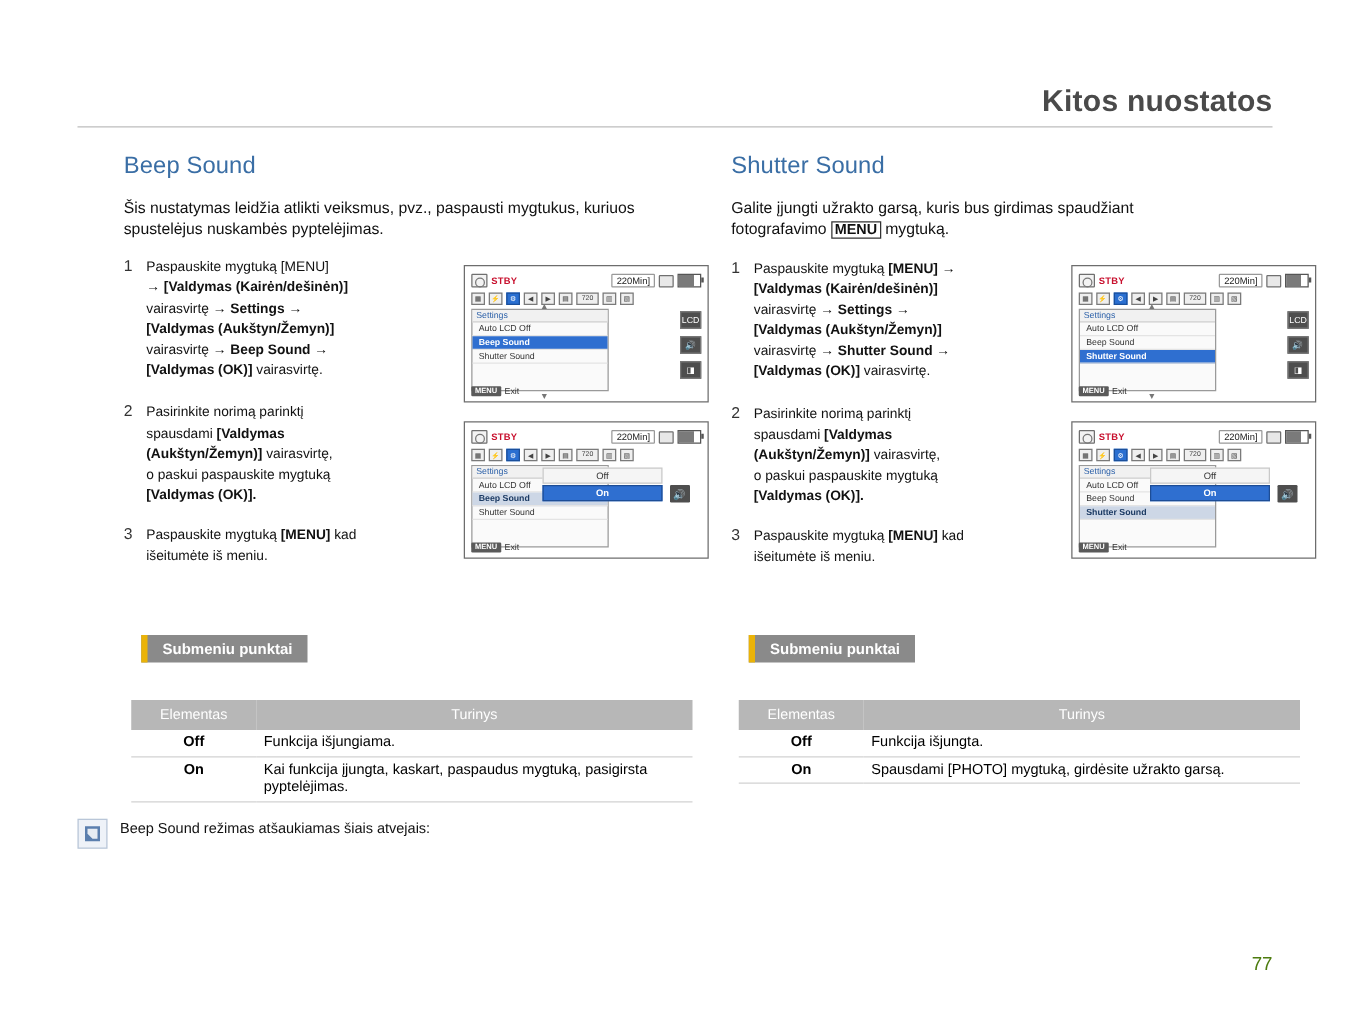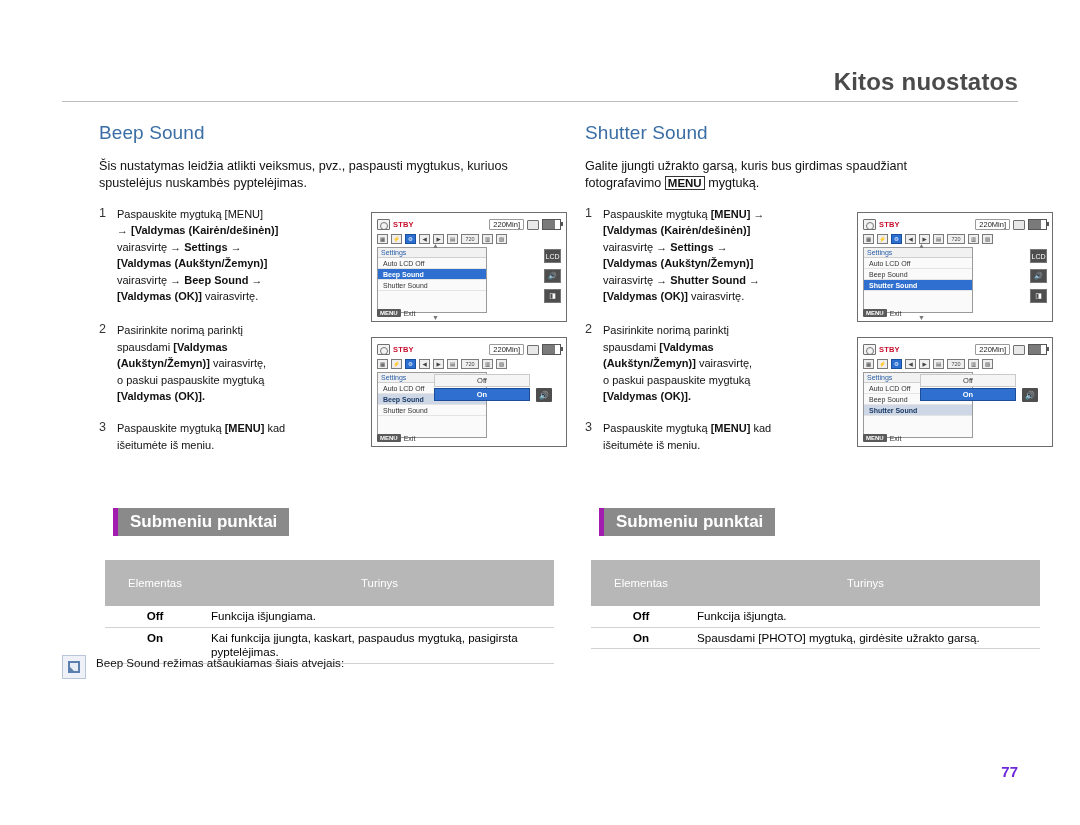--- a/index.html
+++ b/index.html
@@ -281,42 +281,42 @@
     background: #4e4e4e;
     color: #fff;
     font-size: 8px;
     display:flex;align-items:center;justify-content:center;
     border-radius: 1px;
   }
   
   .subhead {
     position: relative;
     display: inline-block;
-    font-size: 17px;
+    font-size: 12px;
     font-weight: bold;
     color: #ffffff;
     background: #8a8a8a;
     padding: 4px 12px 4px 12px;
-    border-left: 5px solid #a21caf;
+    border-left: 5px solid #eab308;
   }
   .subhead-wrap { margin-top: 6px; }
 
   
   table.data {
     border-collapse: collapse;
     width: 449px;
     margin-top: 10px;
     font-size: 11.6px;
   }
   table.data th {
     background: #b7b7b7;
     color: #ffffff;
     font-weight: normal;
     font-size: 11.4px;
-    padding: 17px 0;
+    padding: 6px 0;
     text-align: center;
     border: none;
   }
   table.data th.first { width: 88px; }
   table.data td {
     padding: 3px 6px;
     border-bottom: 1px solid #d2d2d2;
     vertical-align: top;
     line-height: 14.5px;
   }
@@ -358,22 +358,22 @@
   .note-list li::before {
     content: "-";
     position: absolute;
     left: 2px; top: 0;
   }
   .page-num {
     position: absolute;
     right: 62px;
     bottom: 45px;
     font-size: 15px;
-    font-weight: bold;
-    color: #6d28d9;
+    font-weight: normal;
+    color: #4d7c0f;
   }
 </style>
 </head>
 <body>
 
 <div class="page">
 
   <div class="header-title">Kitos nuostatos</div>
   <div class="header-rule"></div>
 

